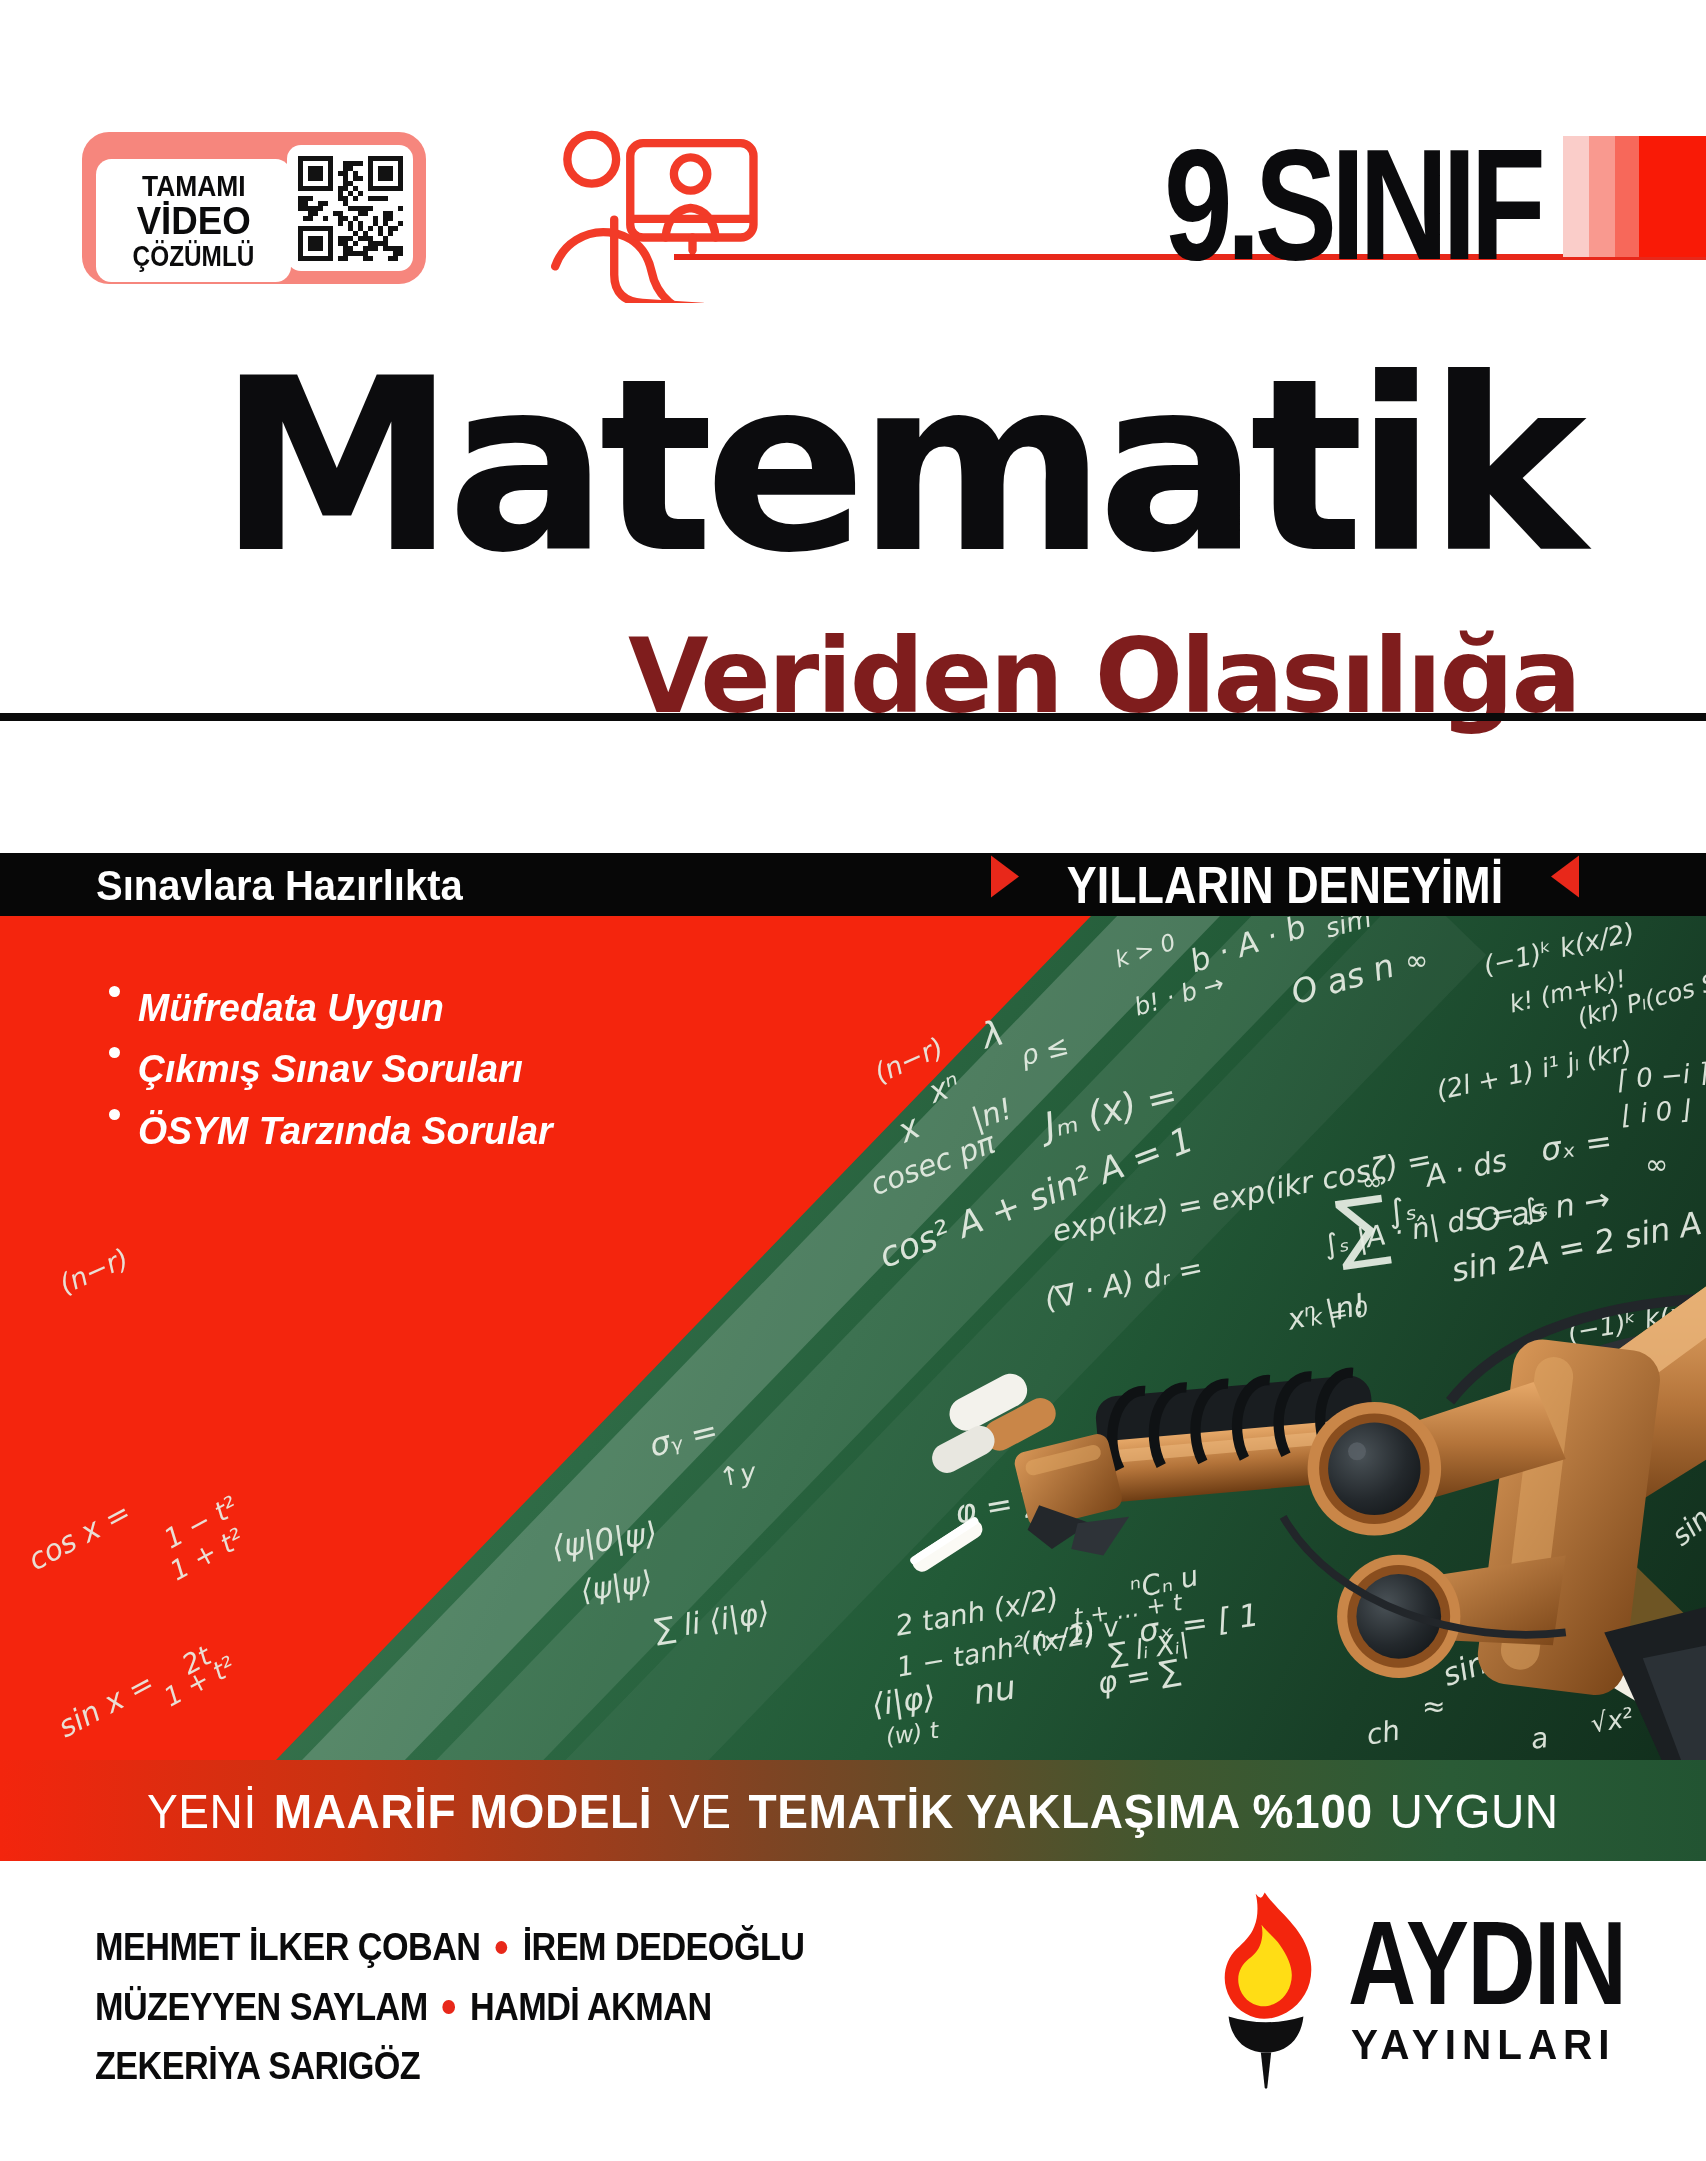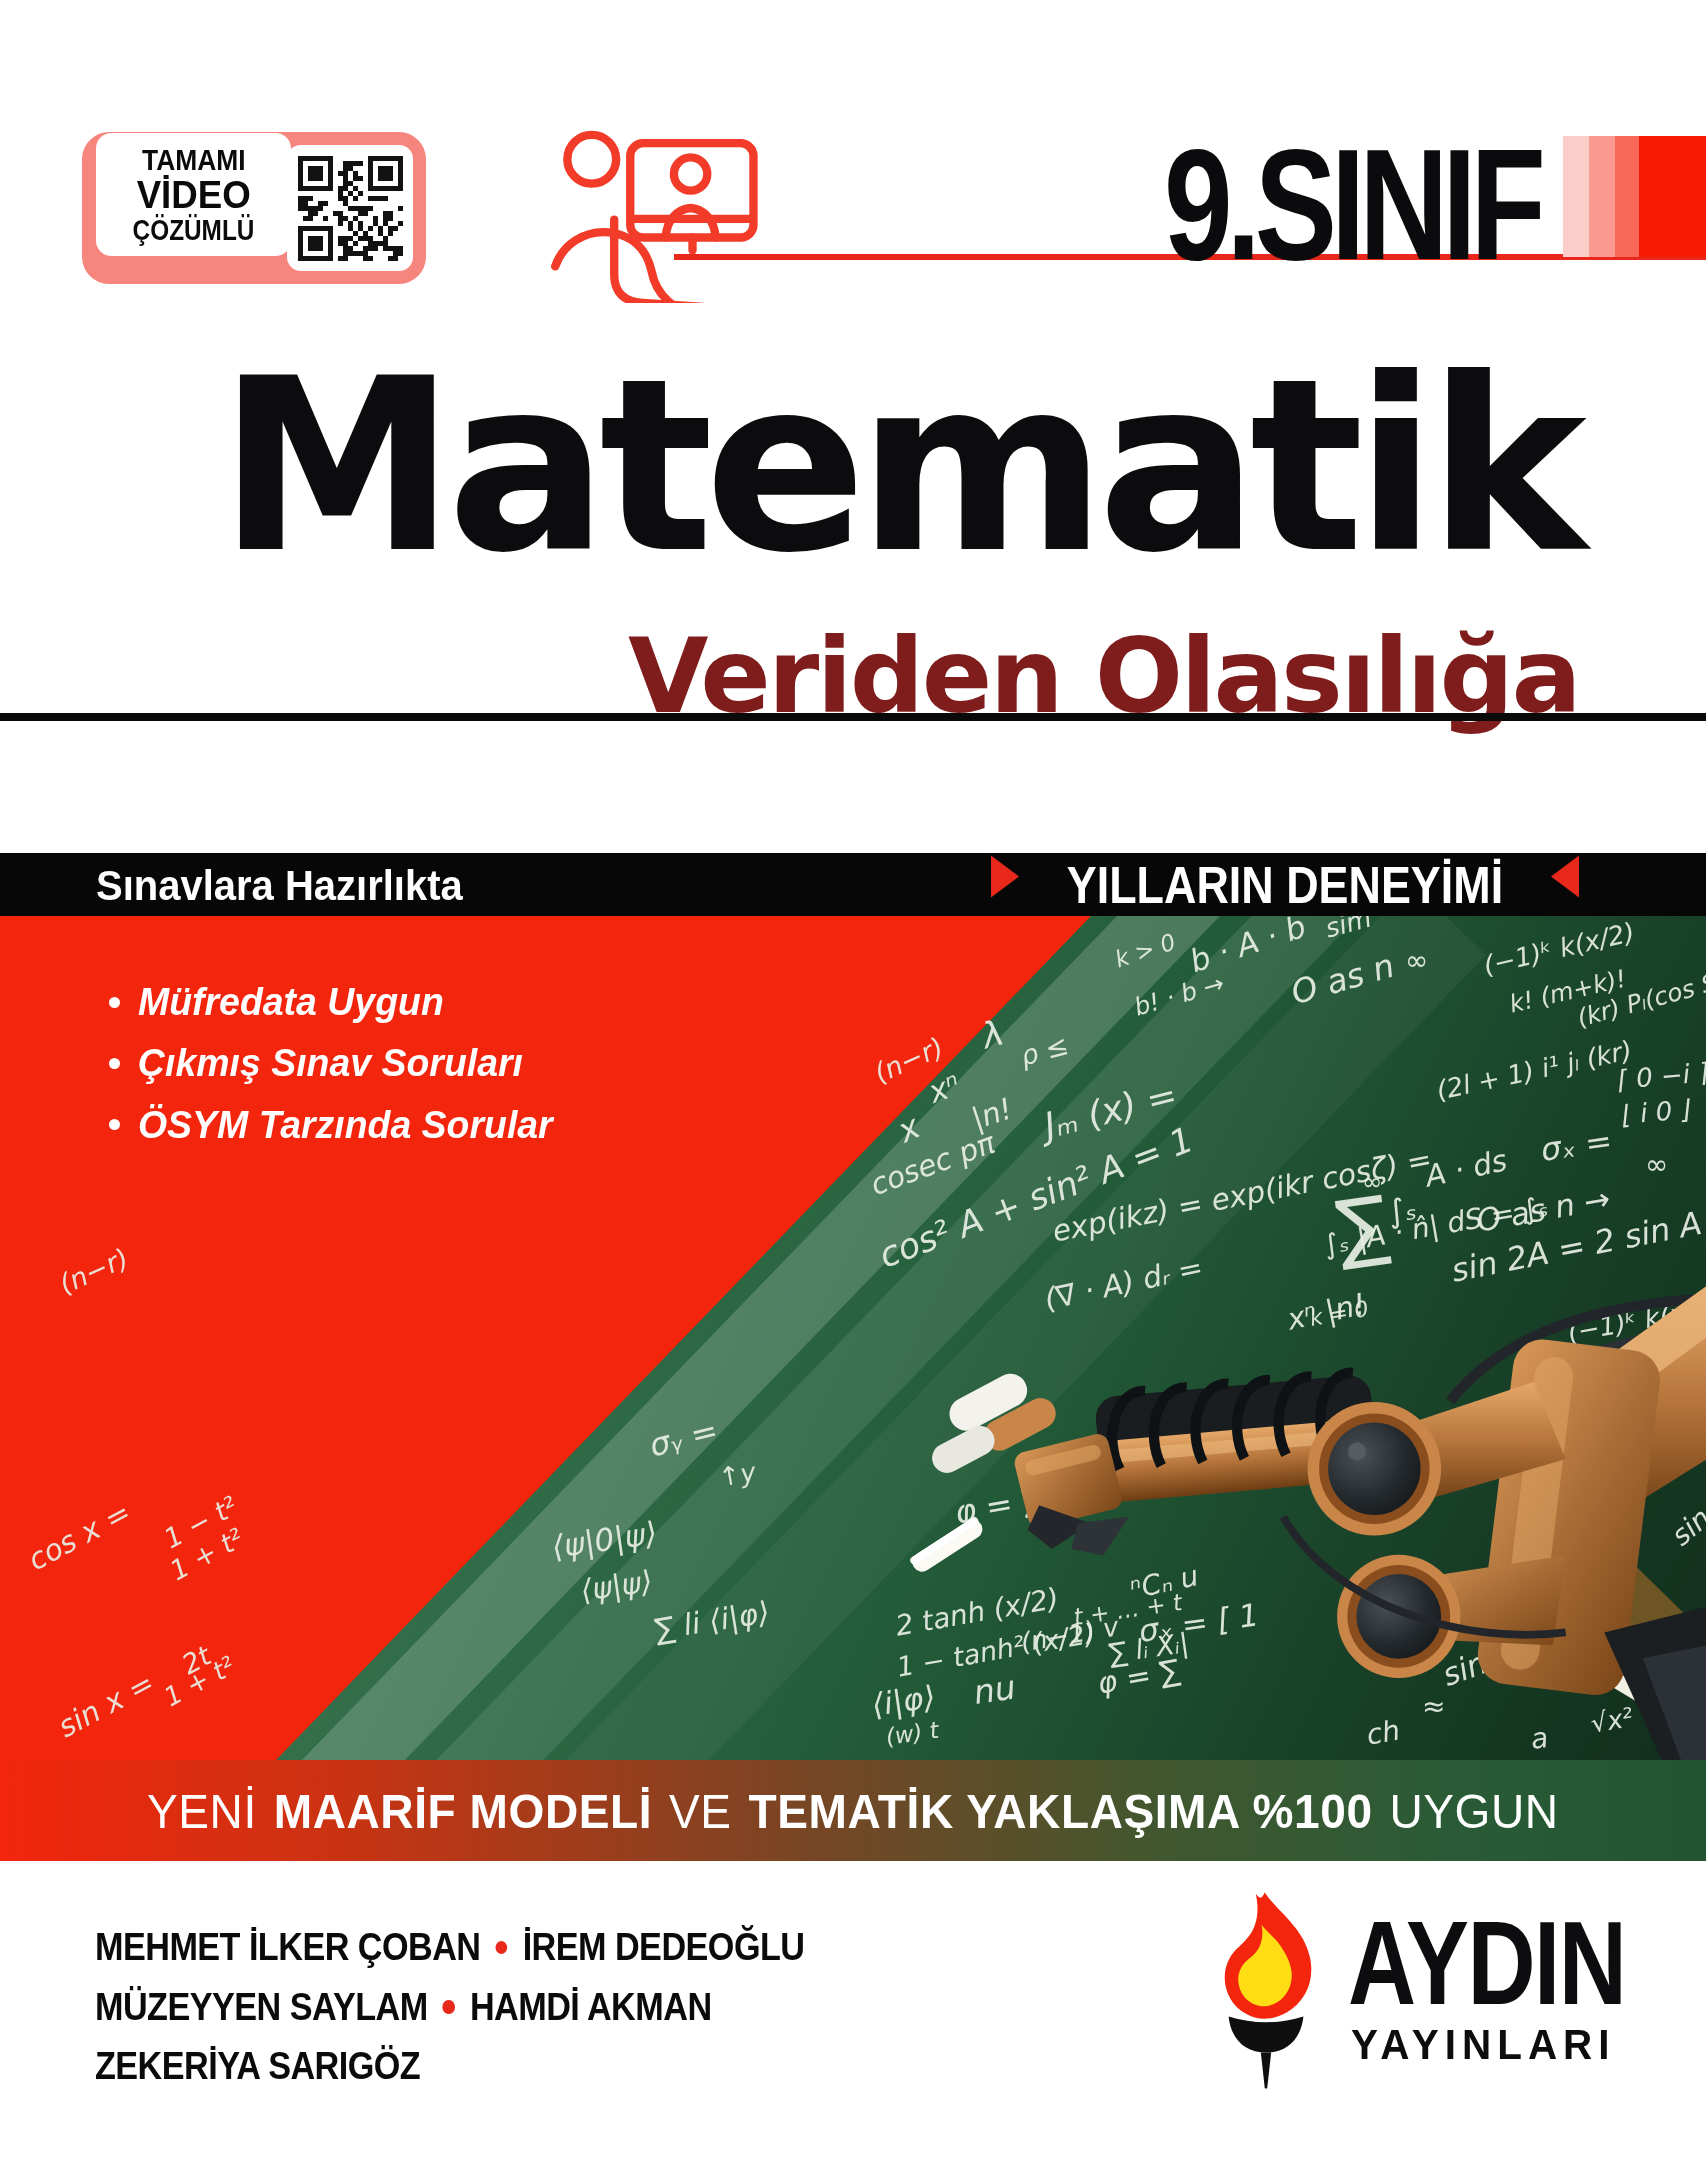--- a/index.html
+++ b/index.html
@@ -1,21 +1,21 @@
 <!DOCTYPE html>
 <html style="font-size:10.3px"><head>
 <meta charset="utf-8">
 <style>
   html,body{margin:0;padding:0;background:#888;}
   .page{position:relative;width:1706px;height:2161px;background:#ffffff;overflow:hidden;
         font-family:"Liberation Sans",sans-serif;color:#0b0b0c;}
 
   
   .badge{position:absolute;left:82px;top:132px;width:344px;height:152px;background:#F6867D;border-radius:27px;}
-  .badge-text{position:absolute;left:14px;top:1px;width:195px;height:123px;background:#fff;border-radius:15.4px;
+  .badge-text{position:absolute;left:14px;top:27px;width:195px;height:123px;background:#fff;border-radius:15.4px;
               display:flex;flex-direction:column;align-items:center;justify-content:center;line-height:1.04;}
   .badge-l1{font-size:30px;font-weight:700;transform:scaleX(.88);white-space:nowrap;}
   .badge-l2{font-size:39px;font-weight:700;transform:scaleX(.94);white-space:nowrap;}
   .badge-l3{font-size:29px;font-weight:700;transform:scaleX(.84);white-space:nowrap;}
   .badge-pointer{position:absolute;left:195px;top:63px;width:26px;height:26px;background:#fff;transform:rotate(45deg);}
   .badge-qr{position:absolute;right:13px;top:13px;width:126px;height:126px;background:#fff;border-radius:14px;
             display:flex;align-items:center;justify-content:center;}
 
   
   .lesson-icon{position:absolute;left:550px;top:122px;width:303px;height:181px;}
@@ -60,21 +60,21 @@
   .band3{left:35px;top:552px;width:1669px;height:103px;background:rgba(235,242,233,.05);}
   .red-wedge{position:absolute;inset:0;background:#F4250D;
              clip-path:polygon(0 0,63.95% 0,16.18% 100%,0 100%);}
   #chalk-layer{position:absolute;inset:0;}
   .chalk{position:absolute;font-family:"DejaVu Sans",sans-serif;font-style:italic;color:#E9EFE6;opacity:.92;
          white-space:nowrap;transform-origin:left center;line-height:1;}
   .robot{position:absolute;left:885px;top:331px;width:822px;height:514px;}
   .corner-svg{position:absolute;left:1496px;top:610px;width:211px;height:235px;}
 
   .features{position:absolute;left:109px;top:64px;}
-  .feature-row{display:flex;align-items:center;margin-bottom:17.3px;}
+  .feature-row{display:flex;align-items:flex-start;margin-bottom:17.3px;margin-top:6px;}
   .feature-dot{width:11px;height:11px;border-radius:50%;background:#fff;margin-right:18px;flex:none;}
   .feature-text{color:#fff;font-size:39px;font-weight:700;font-style:italic;white-space:nowrap;
                 transform:scaleX(.96);transform-origin:left center;}
 
   
   .strip{position:absolute;left:0;right:0;top:1760px;height:101px;display:flex;align-items:center;justify-content:center;
          background:linear-gradient(90deg,#F3250D 0%,#C93312 20%,#7E4423 45%,#41572F 68%,#2A5B36 85%,#225432 100%);}
   .strip-inner{display:flex;align-items:baseline;transform:scaleX(.94);white-space:nowrap;color:#fff;font-size:49px;letter-spacing:0.6px;}
   .strip-inner span{margin:0 9px;}
   .sl{font-weight:400;} .sb{font-weight:700;}

